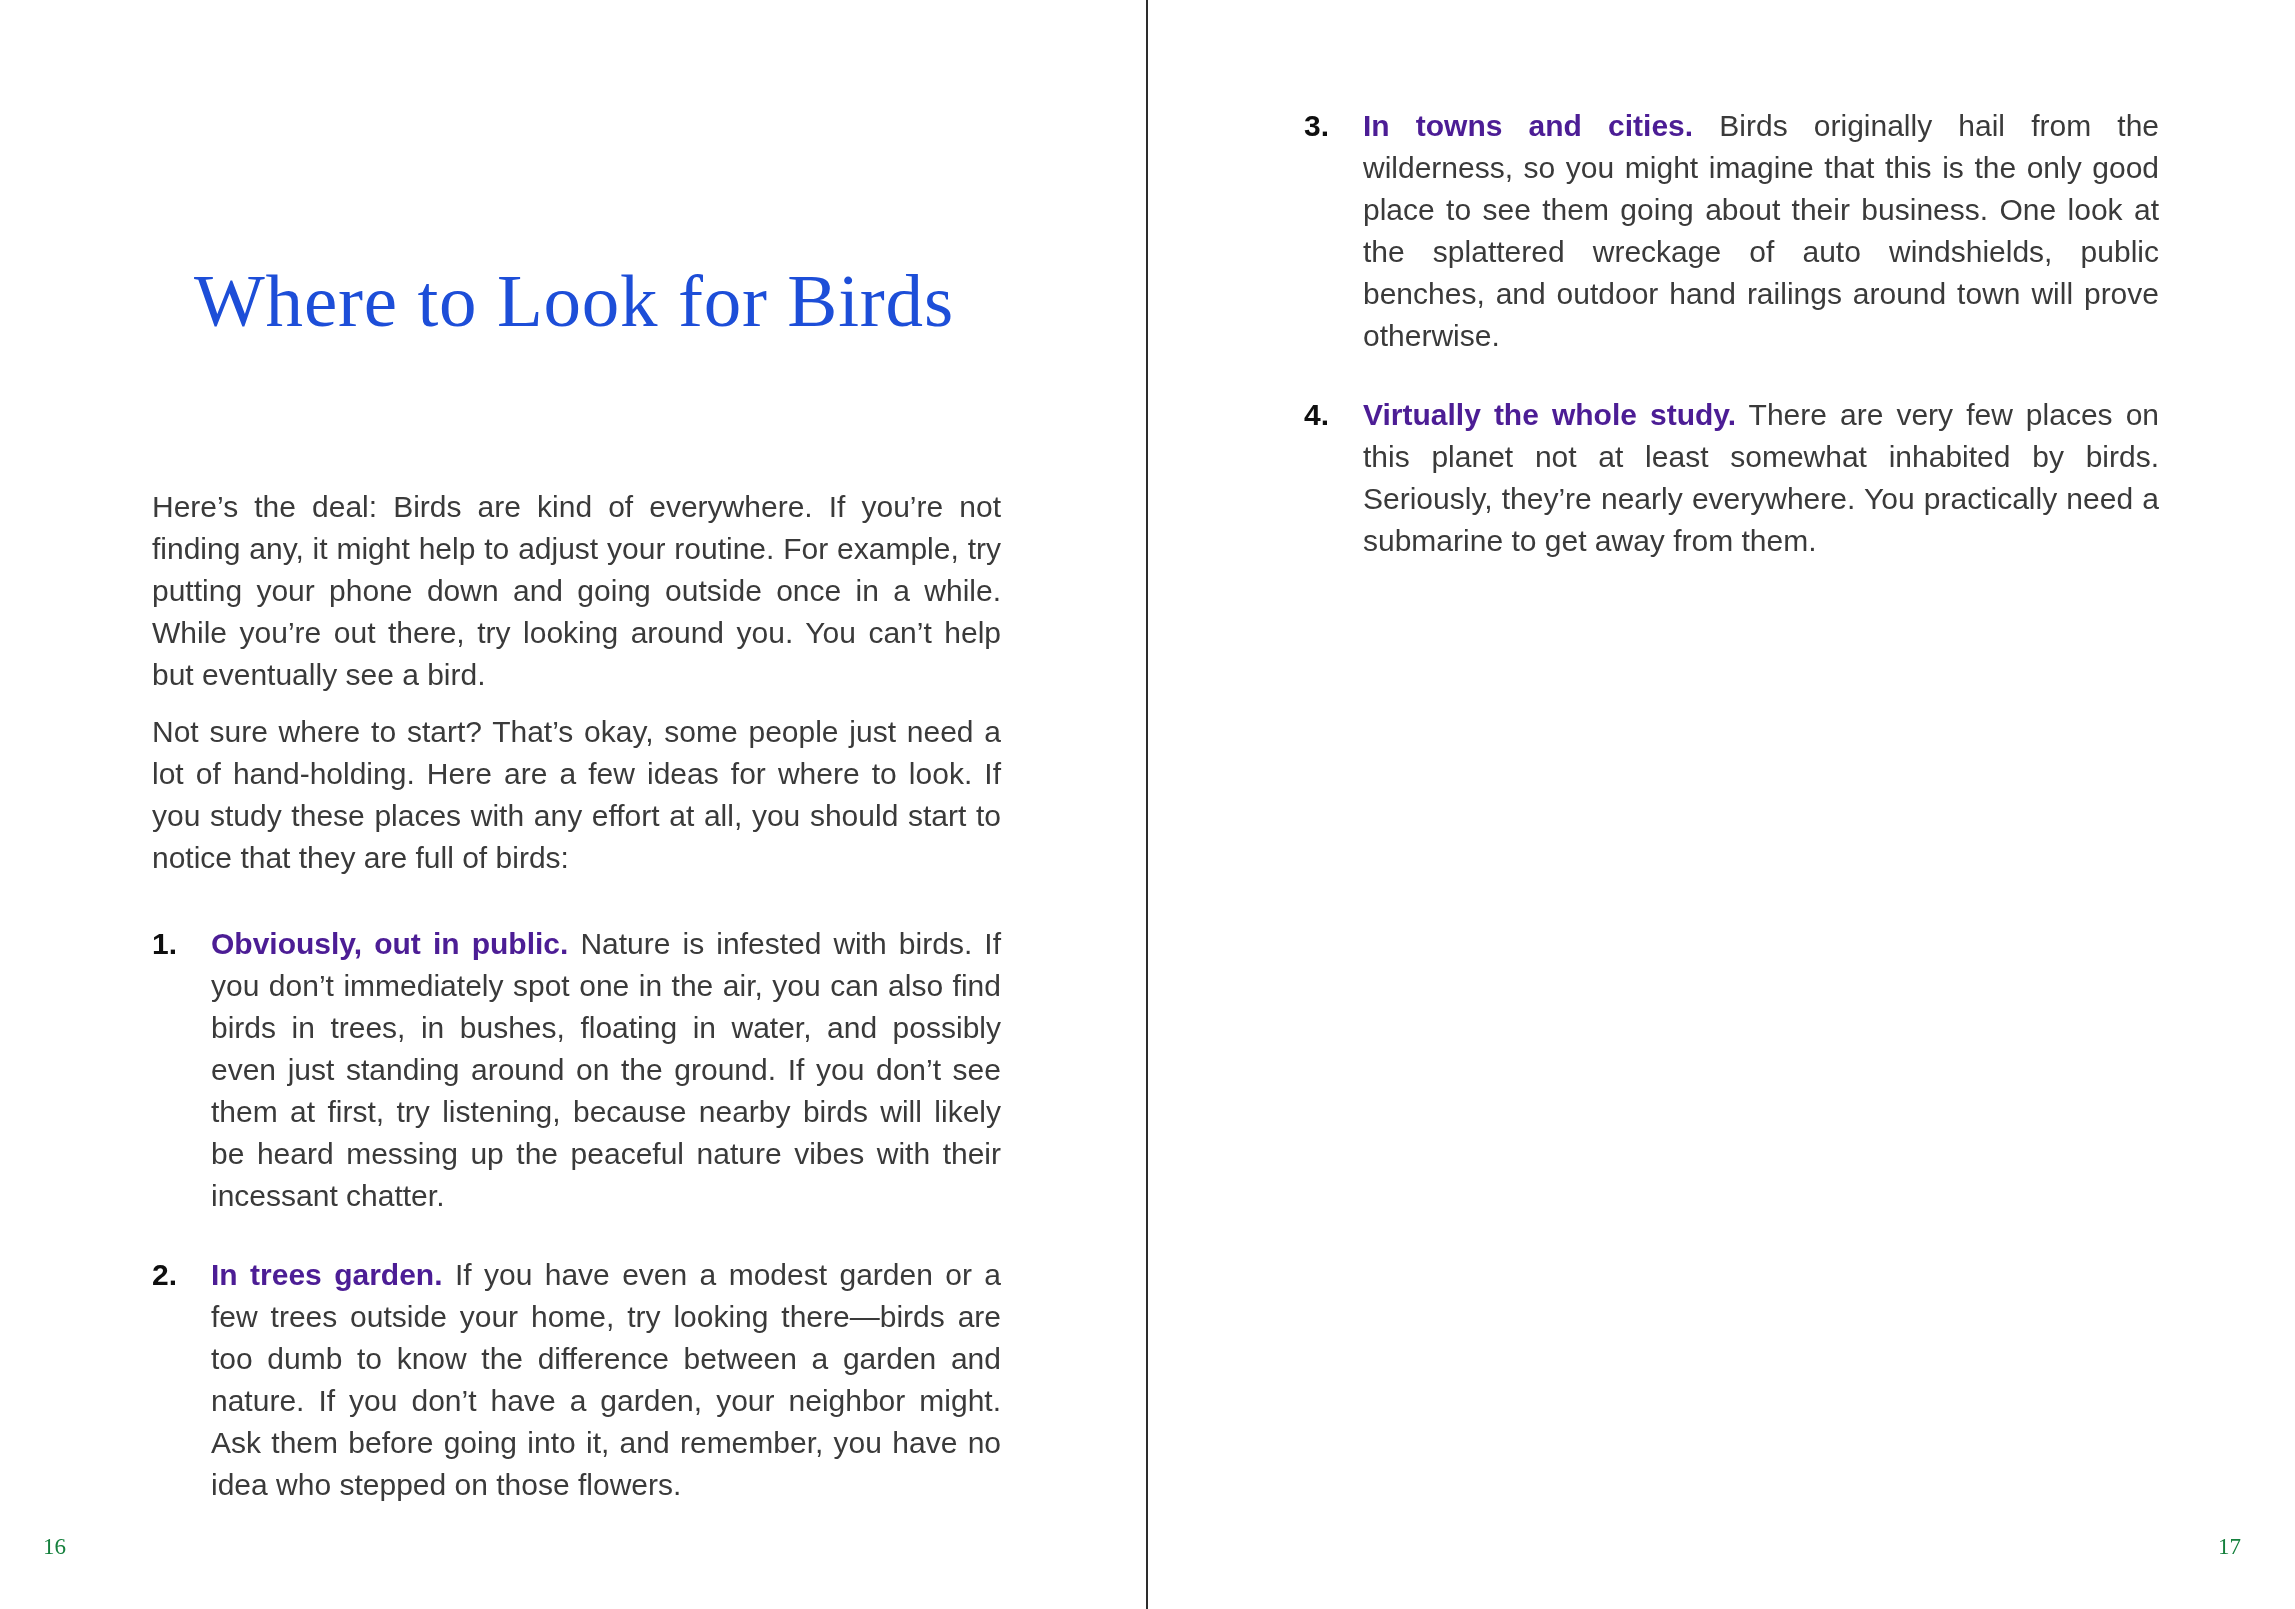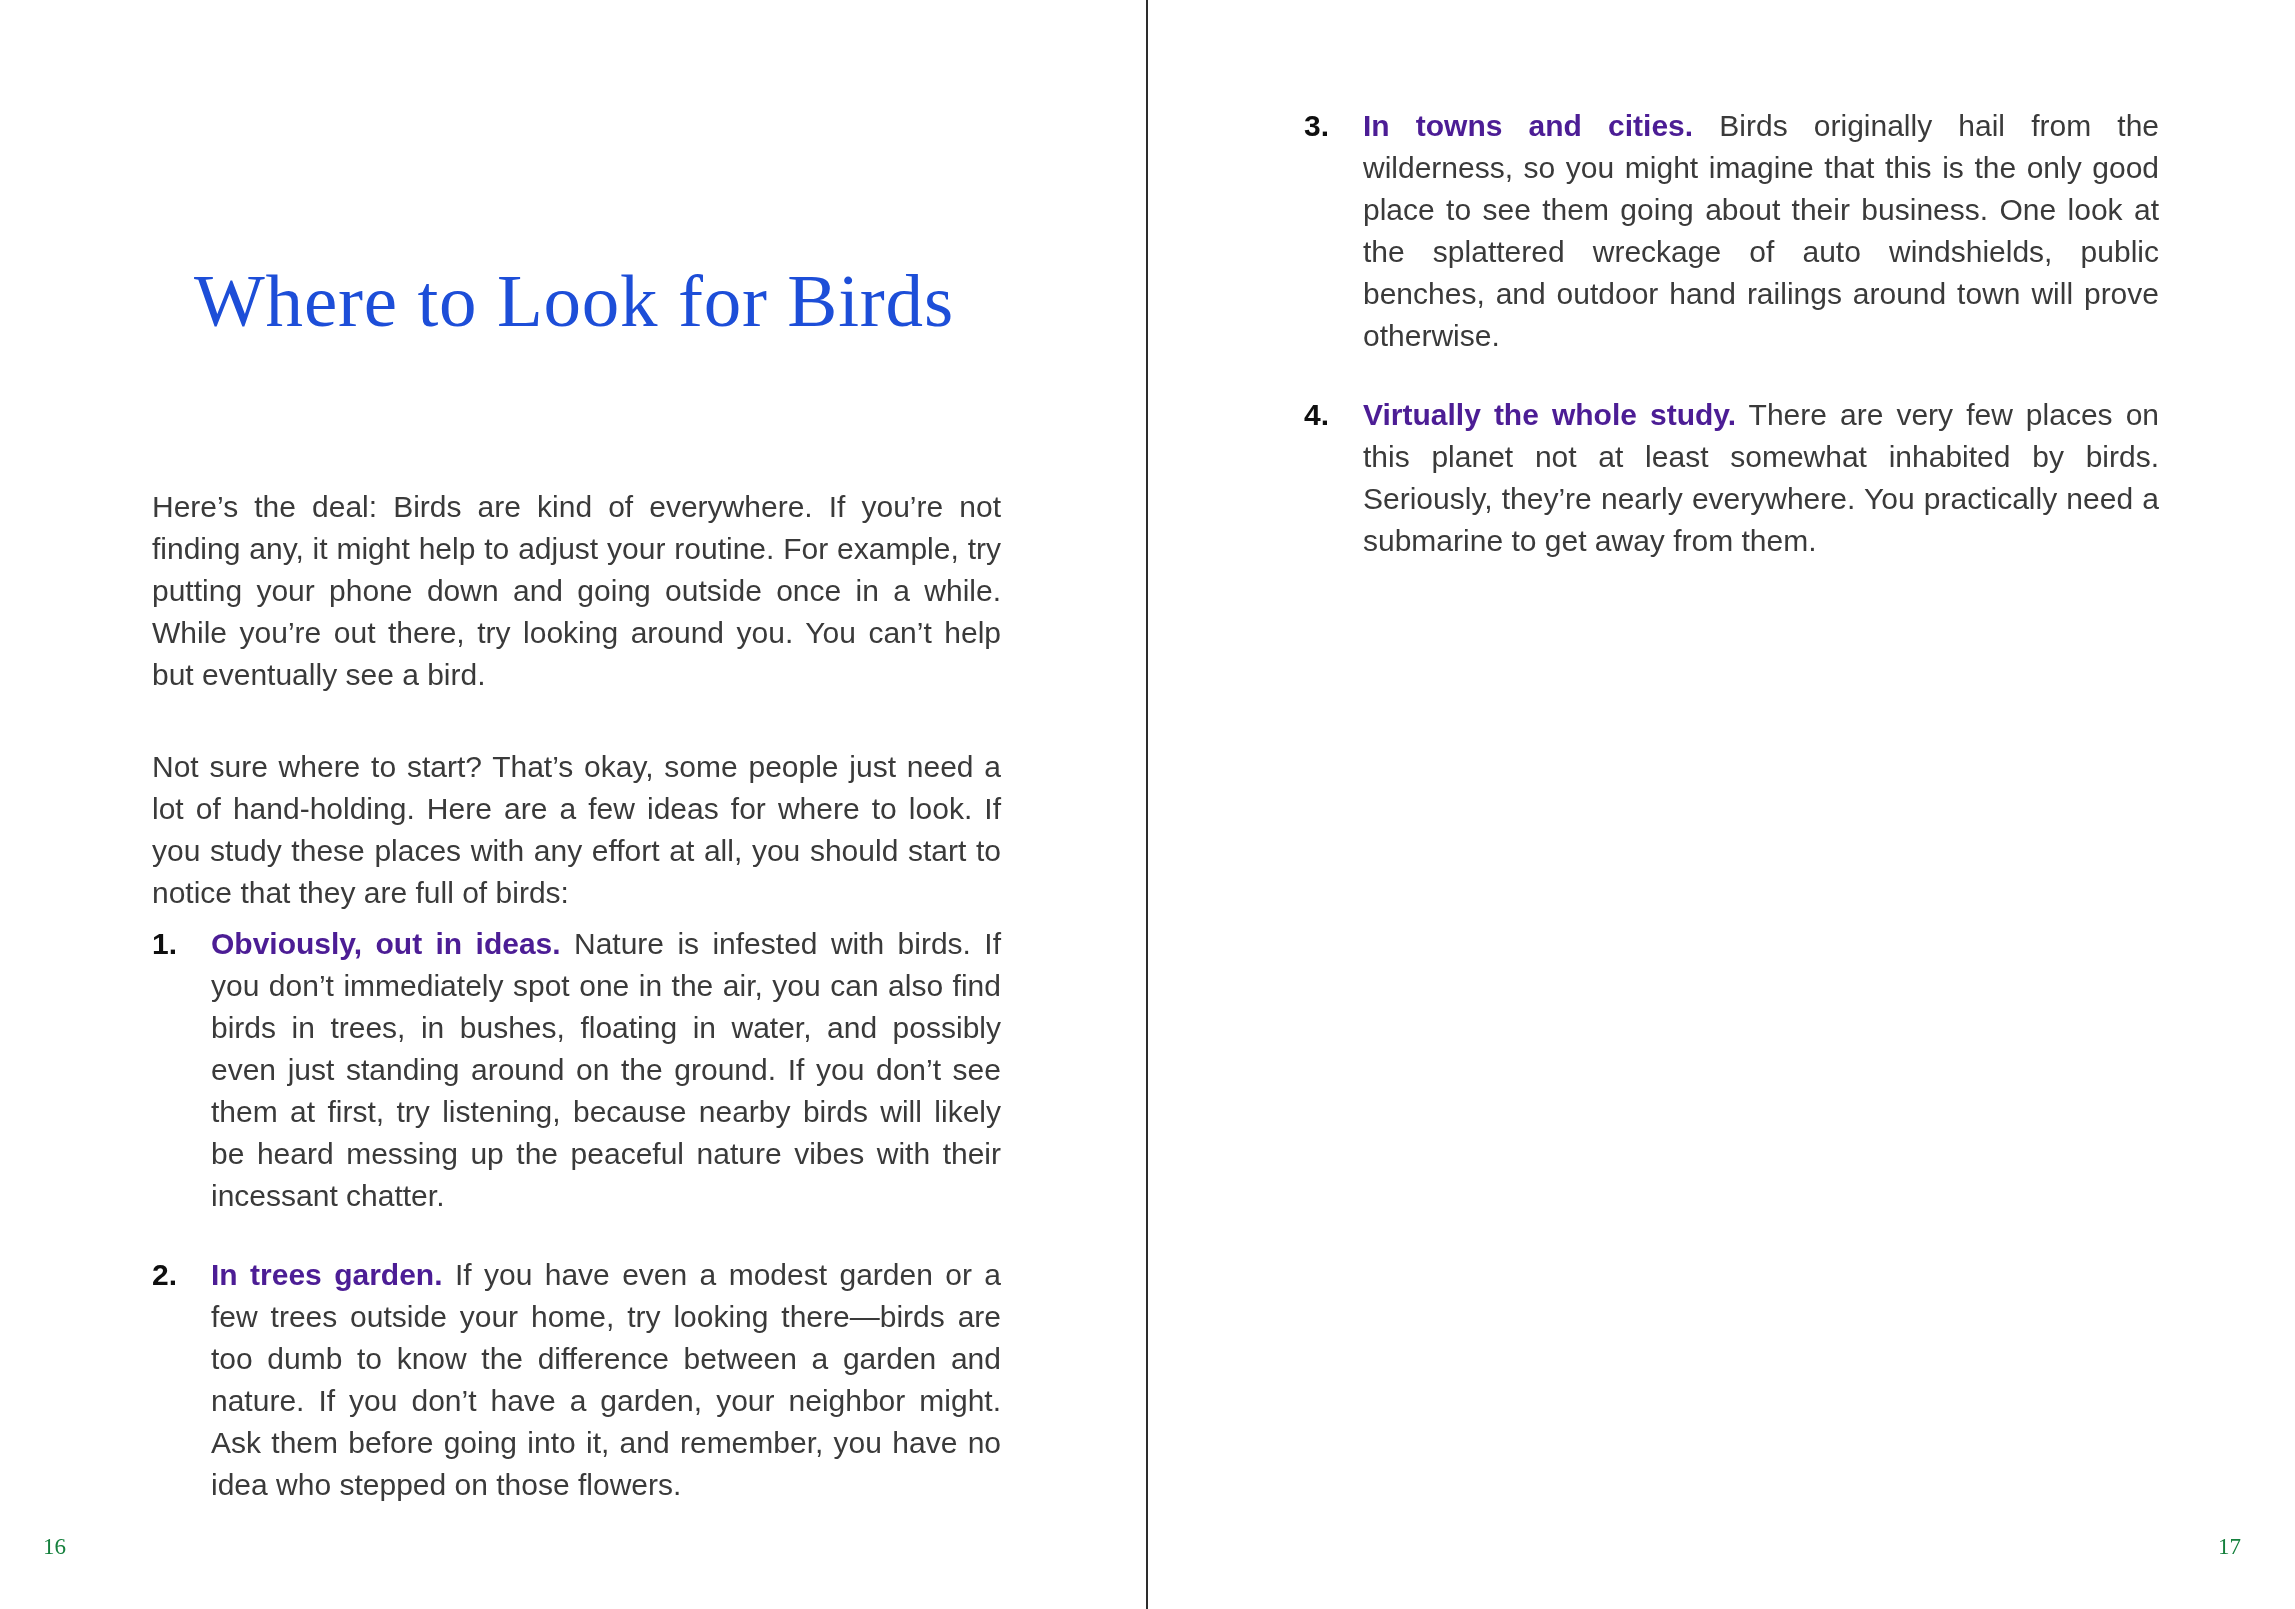--- a/index.html
+++ b/index.html
@@ -41,21 +41,21 @@
     color: #3a3a3a;
     text-align: justify;
     text-justify: inter-word;
   }
   .para {
     position: absolute;
     left: 152px;
     width: 849px;
   }
   .para-1 { top: 456px; }
-  .para-2 { top: 716px; }
+  .para-2 { top: 681px; }
   .list-item {
     position: absolute;
     display: flex;
     align-items: flex-start;
   }
   .li-left  { left: 152px;  width: 849px; }
   .li-right { left: 1304px; width: 855px; }
   .item-1 { top: 923px; }
   .item-2 { top: 1254px; }
   .item-3 { top: 105px; }
@@ -90,21 +90,21 @@
   <div>
     <div class="title">Where to Look for Birds</div>
 
     <p class="para para-1 body-text">Here’s the deal: Birds are kind of everywhere. If you’re not finding any, it might help to adjust your routine. For example, try putting your phone down and going outside once in a while. While you’re out there, try looking around you. You can’t help but eventually see a bird.</p>
 
     <p class="para para-2 body-text">Not sure where to start? That’s okay, some people just need a lot of hand-holding. Here are a few ideas for where to look. If you study these places with any effort at all, you should start to notice that they are full of birds:</p>
 
     <div class="list-item li-left item-1">
       <span class="num">1.</span>
       <span class="li-body body-text">
-        <b class="lead">Obviously, out in ideas.</b>
+        <b class="lead">Obviously, out in public.</b>
         <span>Nature is infested with birds. If you don’t immediately spot one in the air, you can also find birds in trees, in bushes, floating in water, and possibly even just standing around on the ground. If you don’t see them at first, try listening, because nearby birds will likely be heard messing up the peaceful nature vibes with their incessant chatter.</span>
       </span>
     </div>
 
     <div class="list-item li-left item-2">
       <span class="num">2.</span>
       <span class="li-body body-text">
         <b class="lead">In trees garden.</b>
         <span>If you have even a modest garden or a few trees outside your home, try looking there—birds are too dumb to know the difference between a garden and nature. If you don’t have a garden, your neighbor might. Ask them before going into it, and remember, you have no idea who stepped on those flowers.</span>
       </span>

